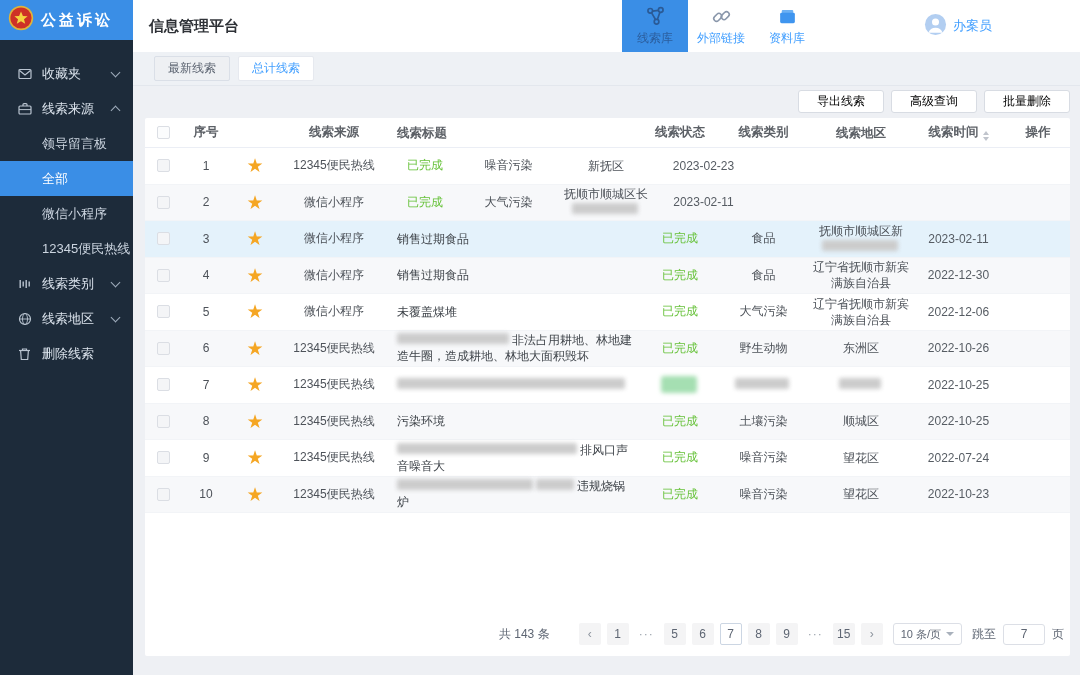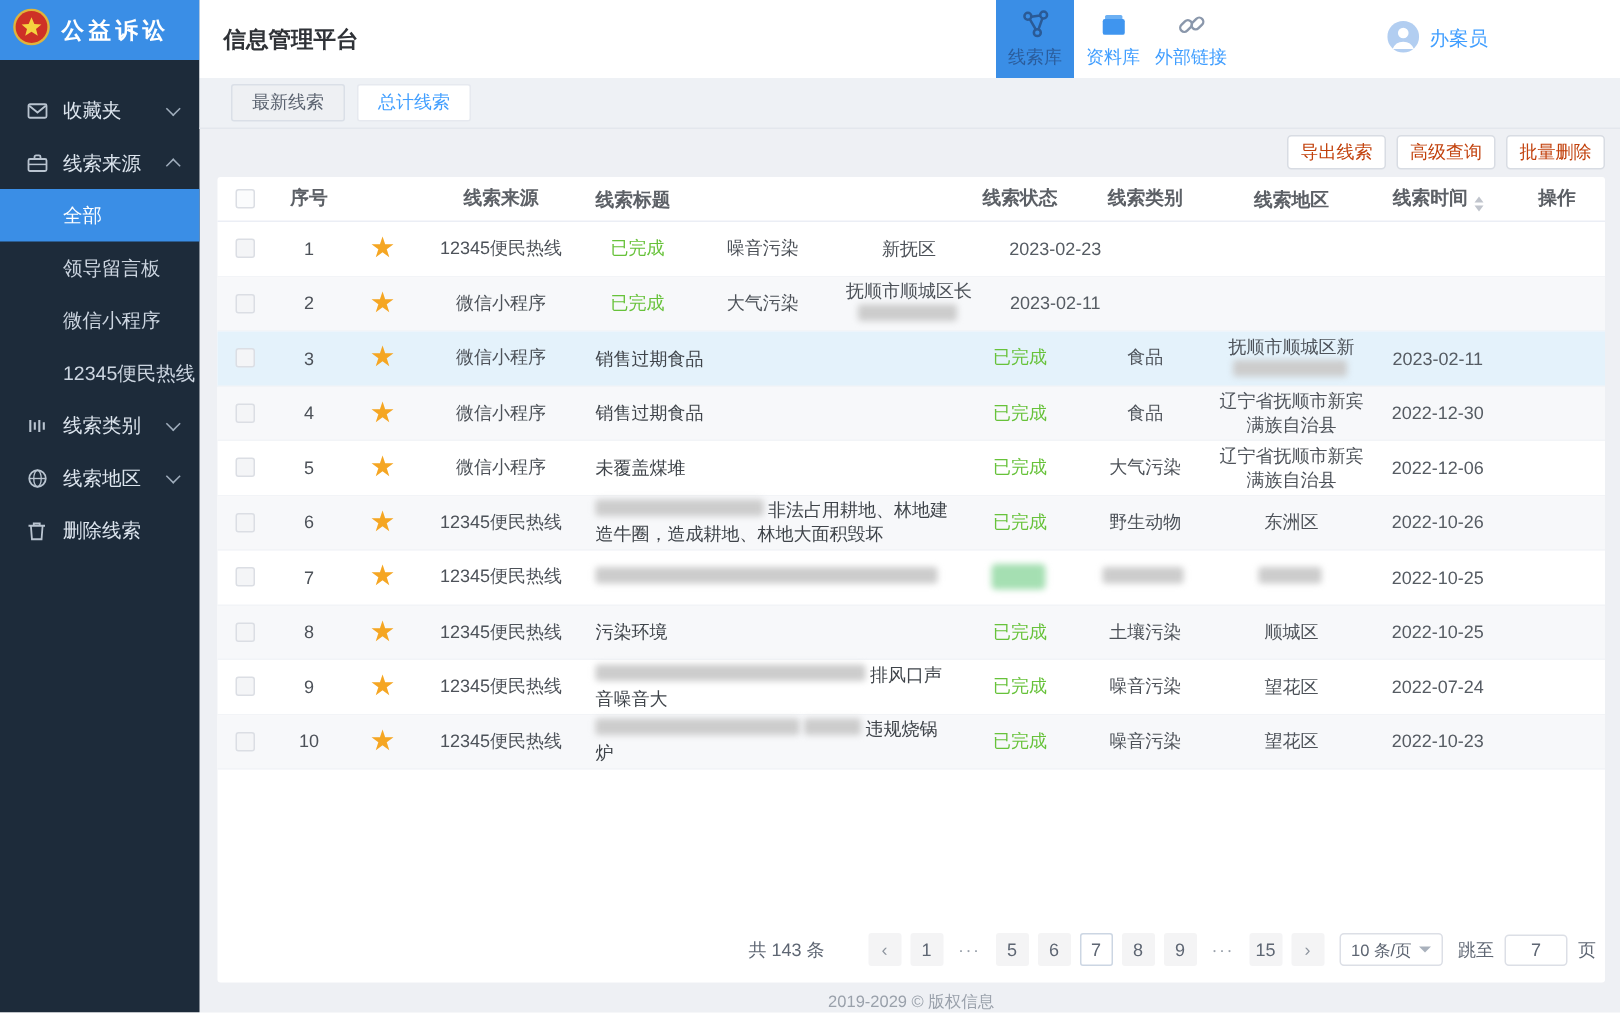--- a/index.html
+++ b/index.html
@@ -18,33 +18,33 @@
   .chev.down { transform:rotate(45deg); margin-top:-3px; }
   .chev.up   { transform:rotate(-135deg); margin-top:3px; }
   .side-sub { height:35px; display:flex; align-items:center; padding-left:42px; color:#ccd5e0; font-size:13px; cursor:pointer; }
   .side-sub.active { background:#3a8ee6; color:#fff; }
 
   
   .main { flex:1; display:flex; flex-direction:column; min-width:0; }
   .topbar { height:52px; background:#fff; display:flex; align-items:center; padding-left:16px; flex-shrink:0; }
   .topbar-title { font-size:15px; font-weight:bold; color:#2f3237; }
   .nav { margin-left:auto; display:flex; height:52px; }
-  .nav-item { width:52px; display:flex; flex-direction:column; align-items:center; justify-content:center; gap:0; font-size:12px; color:#409eff; cursor:pointer; }
+  .nav-item { width:66px; display:flex; flex-direction:column; align-items:center; justify-content:center; gap:0; font-size:12px; color:#409eff; cursor:pointer; }
   .nav-item.active { background:#3a8ee6; color:#2b5d9c; }
   .user { display:flex; align-items:center; gap:6px; margin-left:104px; margin-right:88px; color:#409eff; font-size:13px; cursor:pointer; }
 
   
   .tabstrip { height:34px; background:#eef1f5; display:flex; align-items:center; padding-left:21px; gap:8px; border-bottom:1px solid #e3e7ed; flex-shrink:0; }
   .tab { height:25px; padding:0 13px; display:flex; align-items:center; font-size:12px; background:#eef0f3; border:1px solid #dadfe7; color:#5b6370; border-radius:2px; cursor:pointer; }
   .tab.active { background:#fff; color:#409eff; border-color:#e6e9ef; }
 
   
   .content { flex:1; padding:4px 10px 0 12px; display:flex; flex-direction:column; min-height:0; }
   .toolbar { display:flex; justify-content:flex-end; gap:7px; }
-  .tbtn { height:23px; padding:0 8px; background:#fff; border:1px solid #d8dce3; border-radius:3px; font-size:12px; color:#c2410c; display:flex; align-items:center; cursor:pointer; }
+  .tbtn { height:23px; padding:0 18px; background:#fff; border:1px solid #d8dce3; border-radius:3px; font-size:12px; color:#000000; display:flex; align-items:center; cursor:pointer; }
   .card { background:#fff; margin-top:5px; height:538px; display:flex; flex-direction:column; border-radius:2px; }
 
   
   .thead { display:flex; height:30px; align-items:center; border-bottom:1px solid #ebeef5; font-size:12.5px; color:#5c6066; font-weight:bold; flex-shrink:0; }
   .row { display:flex; height:36.5px; align-items:center; border-bottom:1px solid #f2f4f7; font-size:12px; color:#4d5259; }
   .row.zebra { background:#f7f8fa; }
   .row.hl { background:#e4f2fb; }
   .c0 { width:36px; display:flex; justify-content:center; flex-shrink:0; }
   .c1 { width:50px; text-align:center; flex-shrink:0; }
   .c2 { width:48px; text-align:center; flex-shrink:0; }
@@ -113,22 +113,22 @@
           <span class="icon">
             <svg width="14" height="14" viewBox="0 0 14 14">
               <rect x="1" y="4" width="12" height="8" rx="1" fill="none" stroke="#b9c4d0" stroke-width="1.2"></rect>
               <path d="M5 4 V2.6 a1 1 0 0 1 1 -1 h2 a1 1 0 0 1 1 1 V4" fill="none" stroke="#b9c4d0" stroke-width="1.2"></path>
               <line x1="1" y1="7.6" x2="13" y2="7.6" stroke="#b9c4d0" stroke-width="1"></line>
             </svg>
           </span>
           <span>线索来源</span>
           <span class="chev up"></span>
         </div>
+        <div class="side-sub">领导留言板</div>
         <div class="side-sub active">全部</div>
-        <div class="side-sub">领导留言板</div>
         <div class="side-sub">微信小程序</div>
         <div class="side-sub">12345便民热线</div>
         <div class="side-item">
           <span class="icon">
             <svg width="14" height="14" viewBox="0 0 14 14">
               <g stroke="#b9c4d0" stroke-width="1.4">
                 <line x1="2.2" y1="3" x2="2.2" y2="11"></line>
                 <line x1="5.2" y1="4.5" x2="5.2" y2="9.5"></line>
                 <line x1="8.2" y1="3" x2="8.2" y2="11"></line>
                 <line x1="11.2" y1="4.5" x2="11.2" y2="9.5"></line>
@@ -173,33 +173,33 @@
                   <circle cx="5" cy="4.6" r="2.2"></circle>
                   <circle cx="15" cy="3.8" r="2.2"></circle>
                   <circle cx="11" cy="15" r="2.2"></circle>
                   <path d="M6.3 6.6 L10 12.9 M14.2 5.9 L11.8 12.8 M7.2 4.9 L12.8 4.1"></path>
                 </g>
               </svg></span>
             <span>线索库</span>
           </div>
           <div class="nav-item">
             <span><svg width="21" height="21" viewBox="0 0 20 20">
-                <rect x="4.5" y="3.8" width="11" height="3.4" rx="1" fill="#6cb0f3"></rect>
-                <rect x="3" y="6.4" width="14" height="10" rx="1.4" fill="#3f95ef"></rect>
-              </svg></span>
-            <span>资料库</span>
-          </div>
-          <div class="nav-item">
-            <span><svg width="21" height="21" viewBox="0 0 20 20">
                 <g fill="none" stroke="#8a97ab" stroke-width="1.5">
                   <rect x="2.2" y="8.2" width="8.4" height="5.2" rx="2.6" transform="rotate(-45 6.4 10.8)"></rect>
                   <rect x="9.4" y="6.6" width="8.4" height="5.2" rx="2.6" transform="rotate(-45 13.6 9.2)"></rect>
                 </g>
               </svg></span>
             <span>外部链接</span>
+          </div>
+          <div class="nav-item">
+            <span><svg width="21" height="21" viewBox="0 0 20 20">
+                <rect x="4.5" y="3.8" width="11" height="3.4" rx="1" fill="#6cb0f3"></rect>
+                <rect x="3" y="6.4" width="14" height="10" rx="1.4" fill="#3f95ef"></rect>
+              </svg></span>
+            <span>资料库</span>
           </div>
         </div>
       <div class="user">
         <span>
           <svg width="23" height="23" viewBox="0 0 24 24">
             <circle cx="12" cy="12" r="11" fill="#b2cef1"></circle>
             <circle cx="12" cy="9.4" r="3.7" fill="#ffffff"></circle>
             <path d="M4.6 20.6 a7.9 7.9 0 0 1 14.8 0 z" fill="#ffffff"></path>
           </svg>
         </span>
@@ -400,16 +400,15 @@
             <span class="caret"></span>
           </span>
           <span class="jump">
             <span>跳至</span>
             <input value="7" style="">
             <span>页</span>
           </span>
         </div>
       </div>
 
-      <div class="footer">2019-2029 © 版权信息</div>
     </div>
   </div>
 </div>
 
 </body></html>

